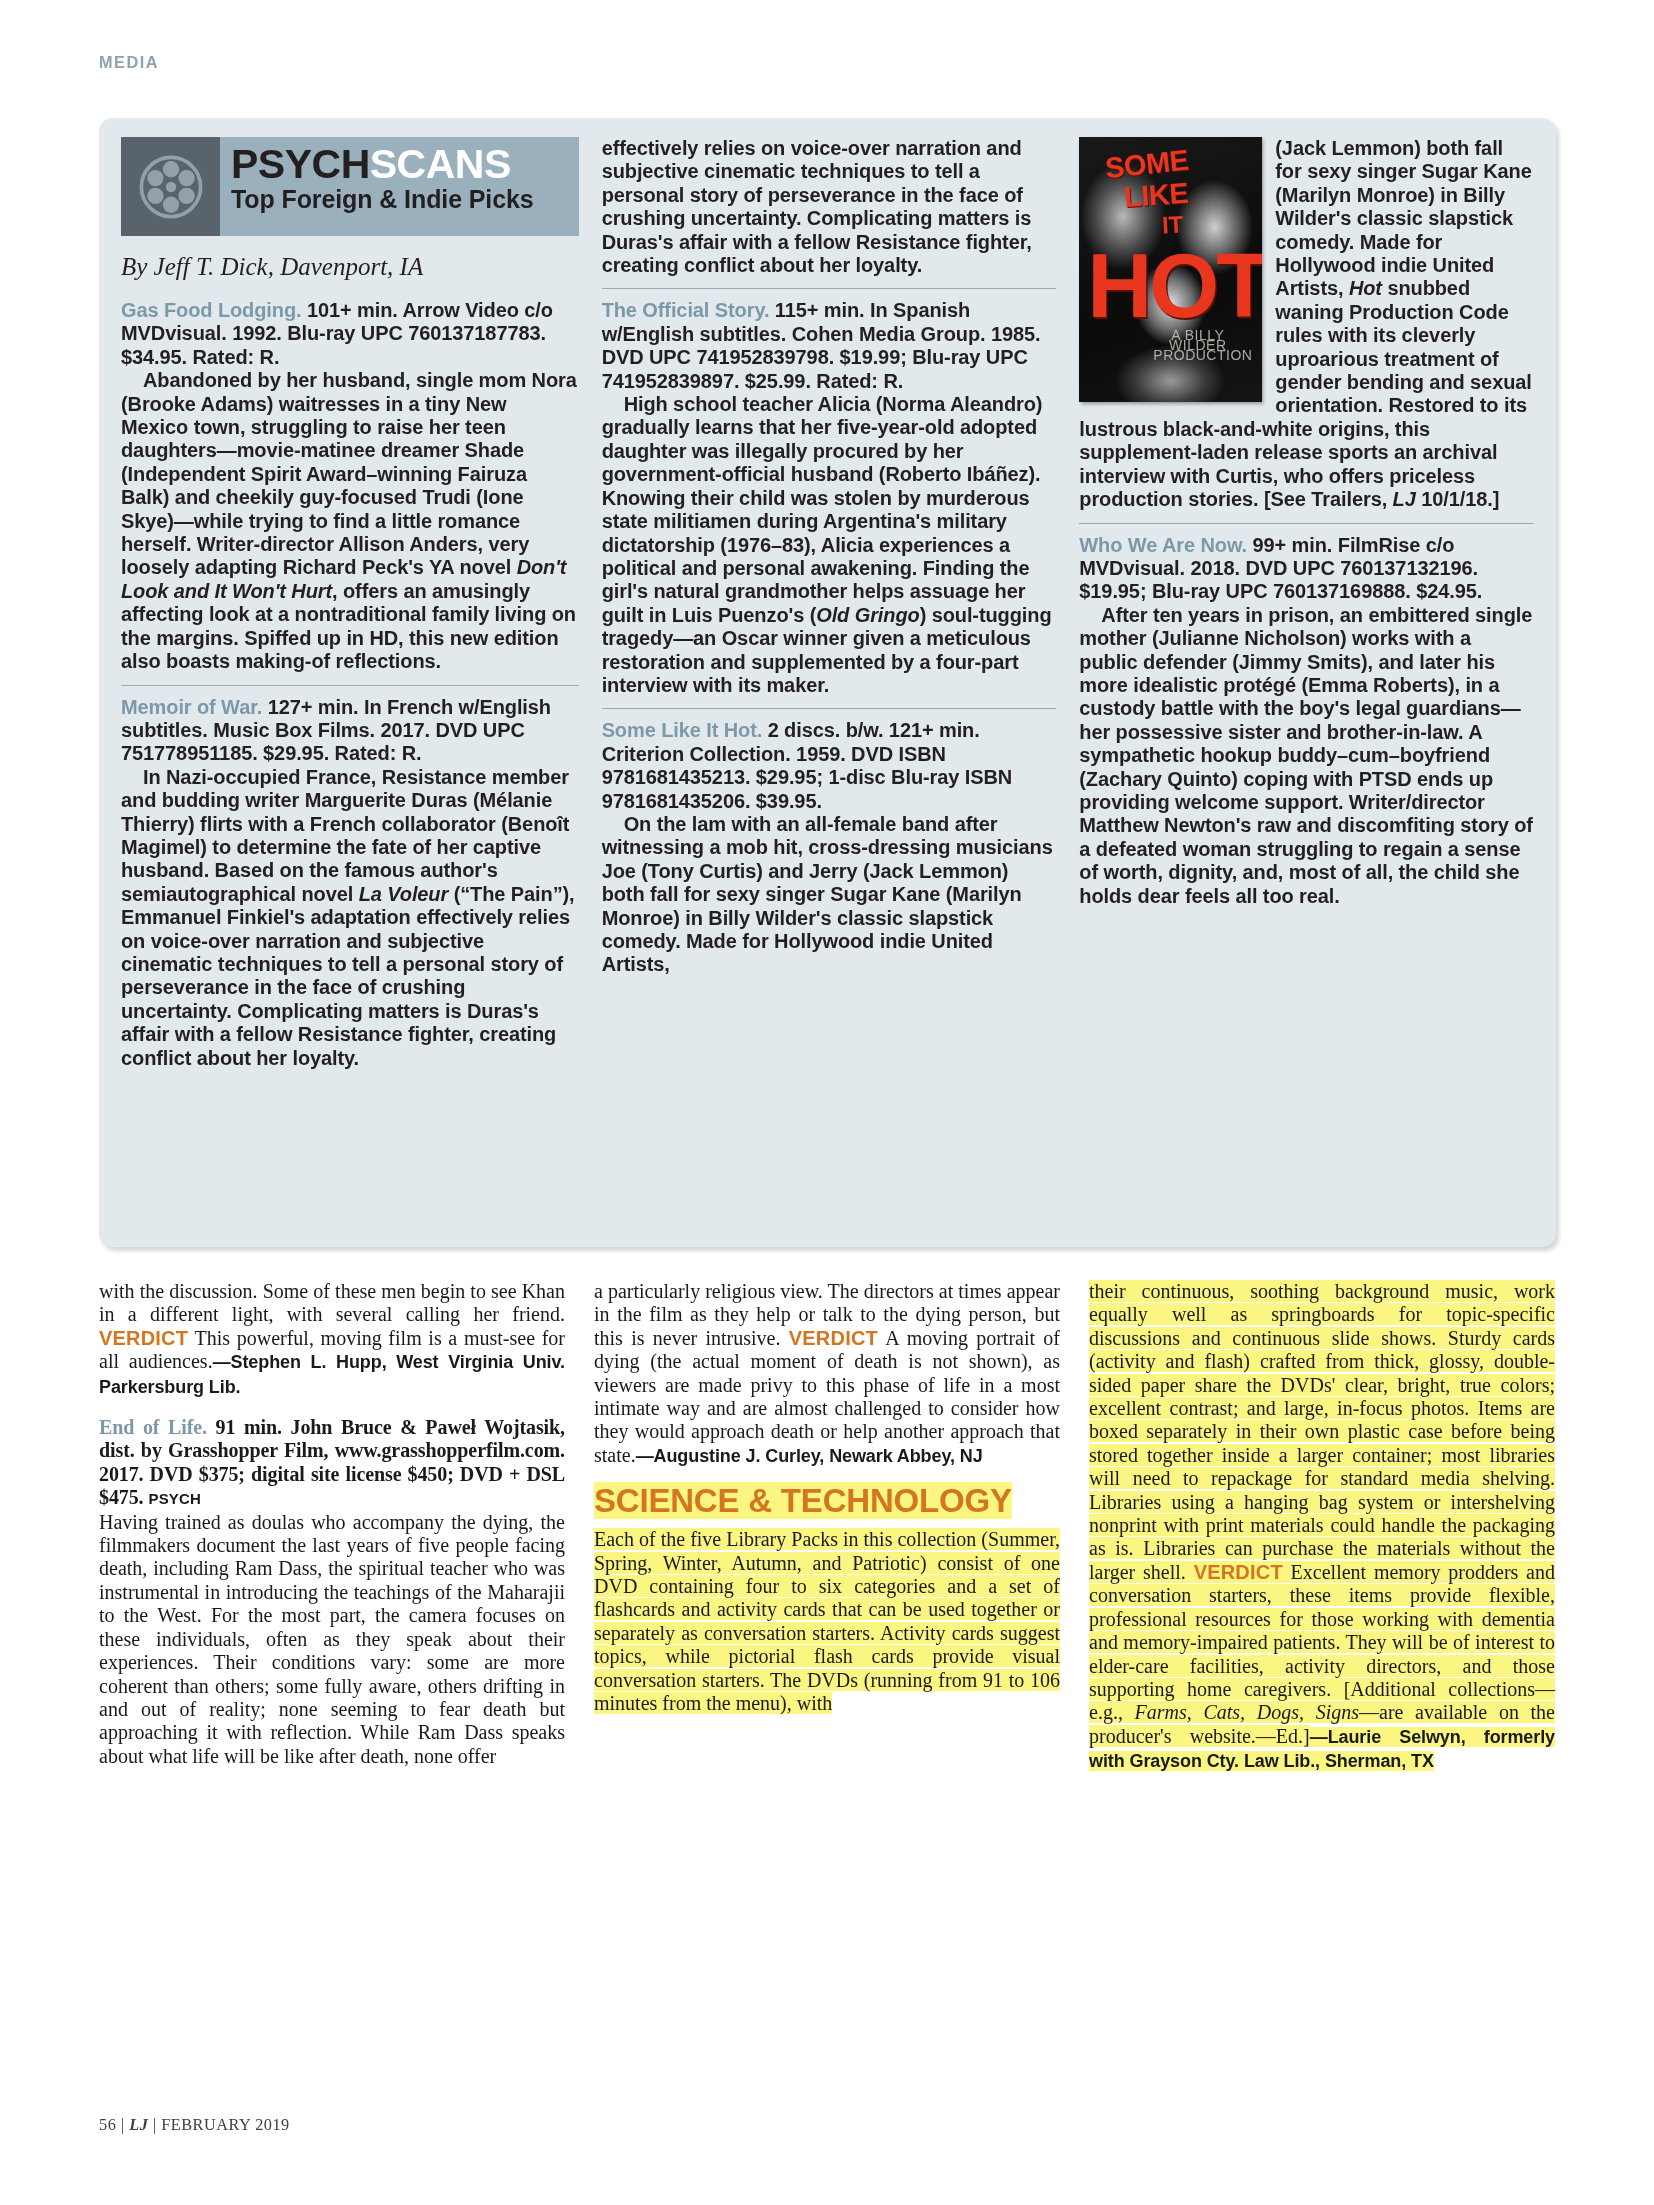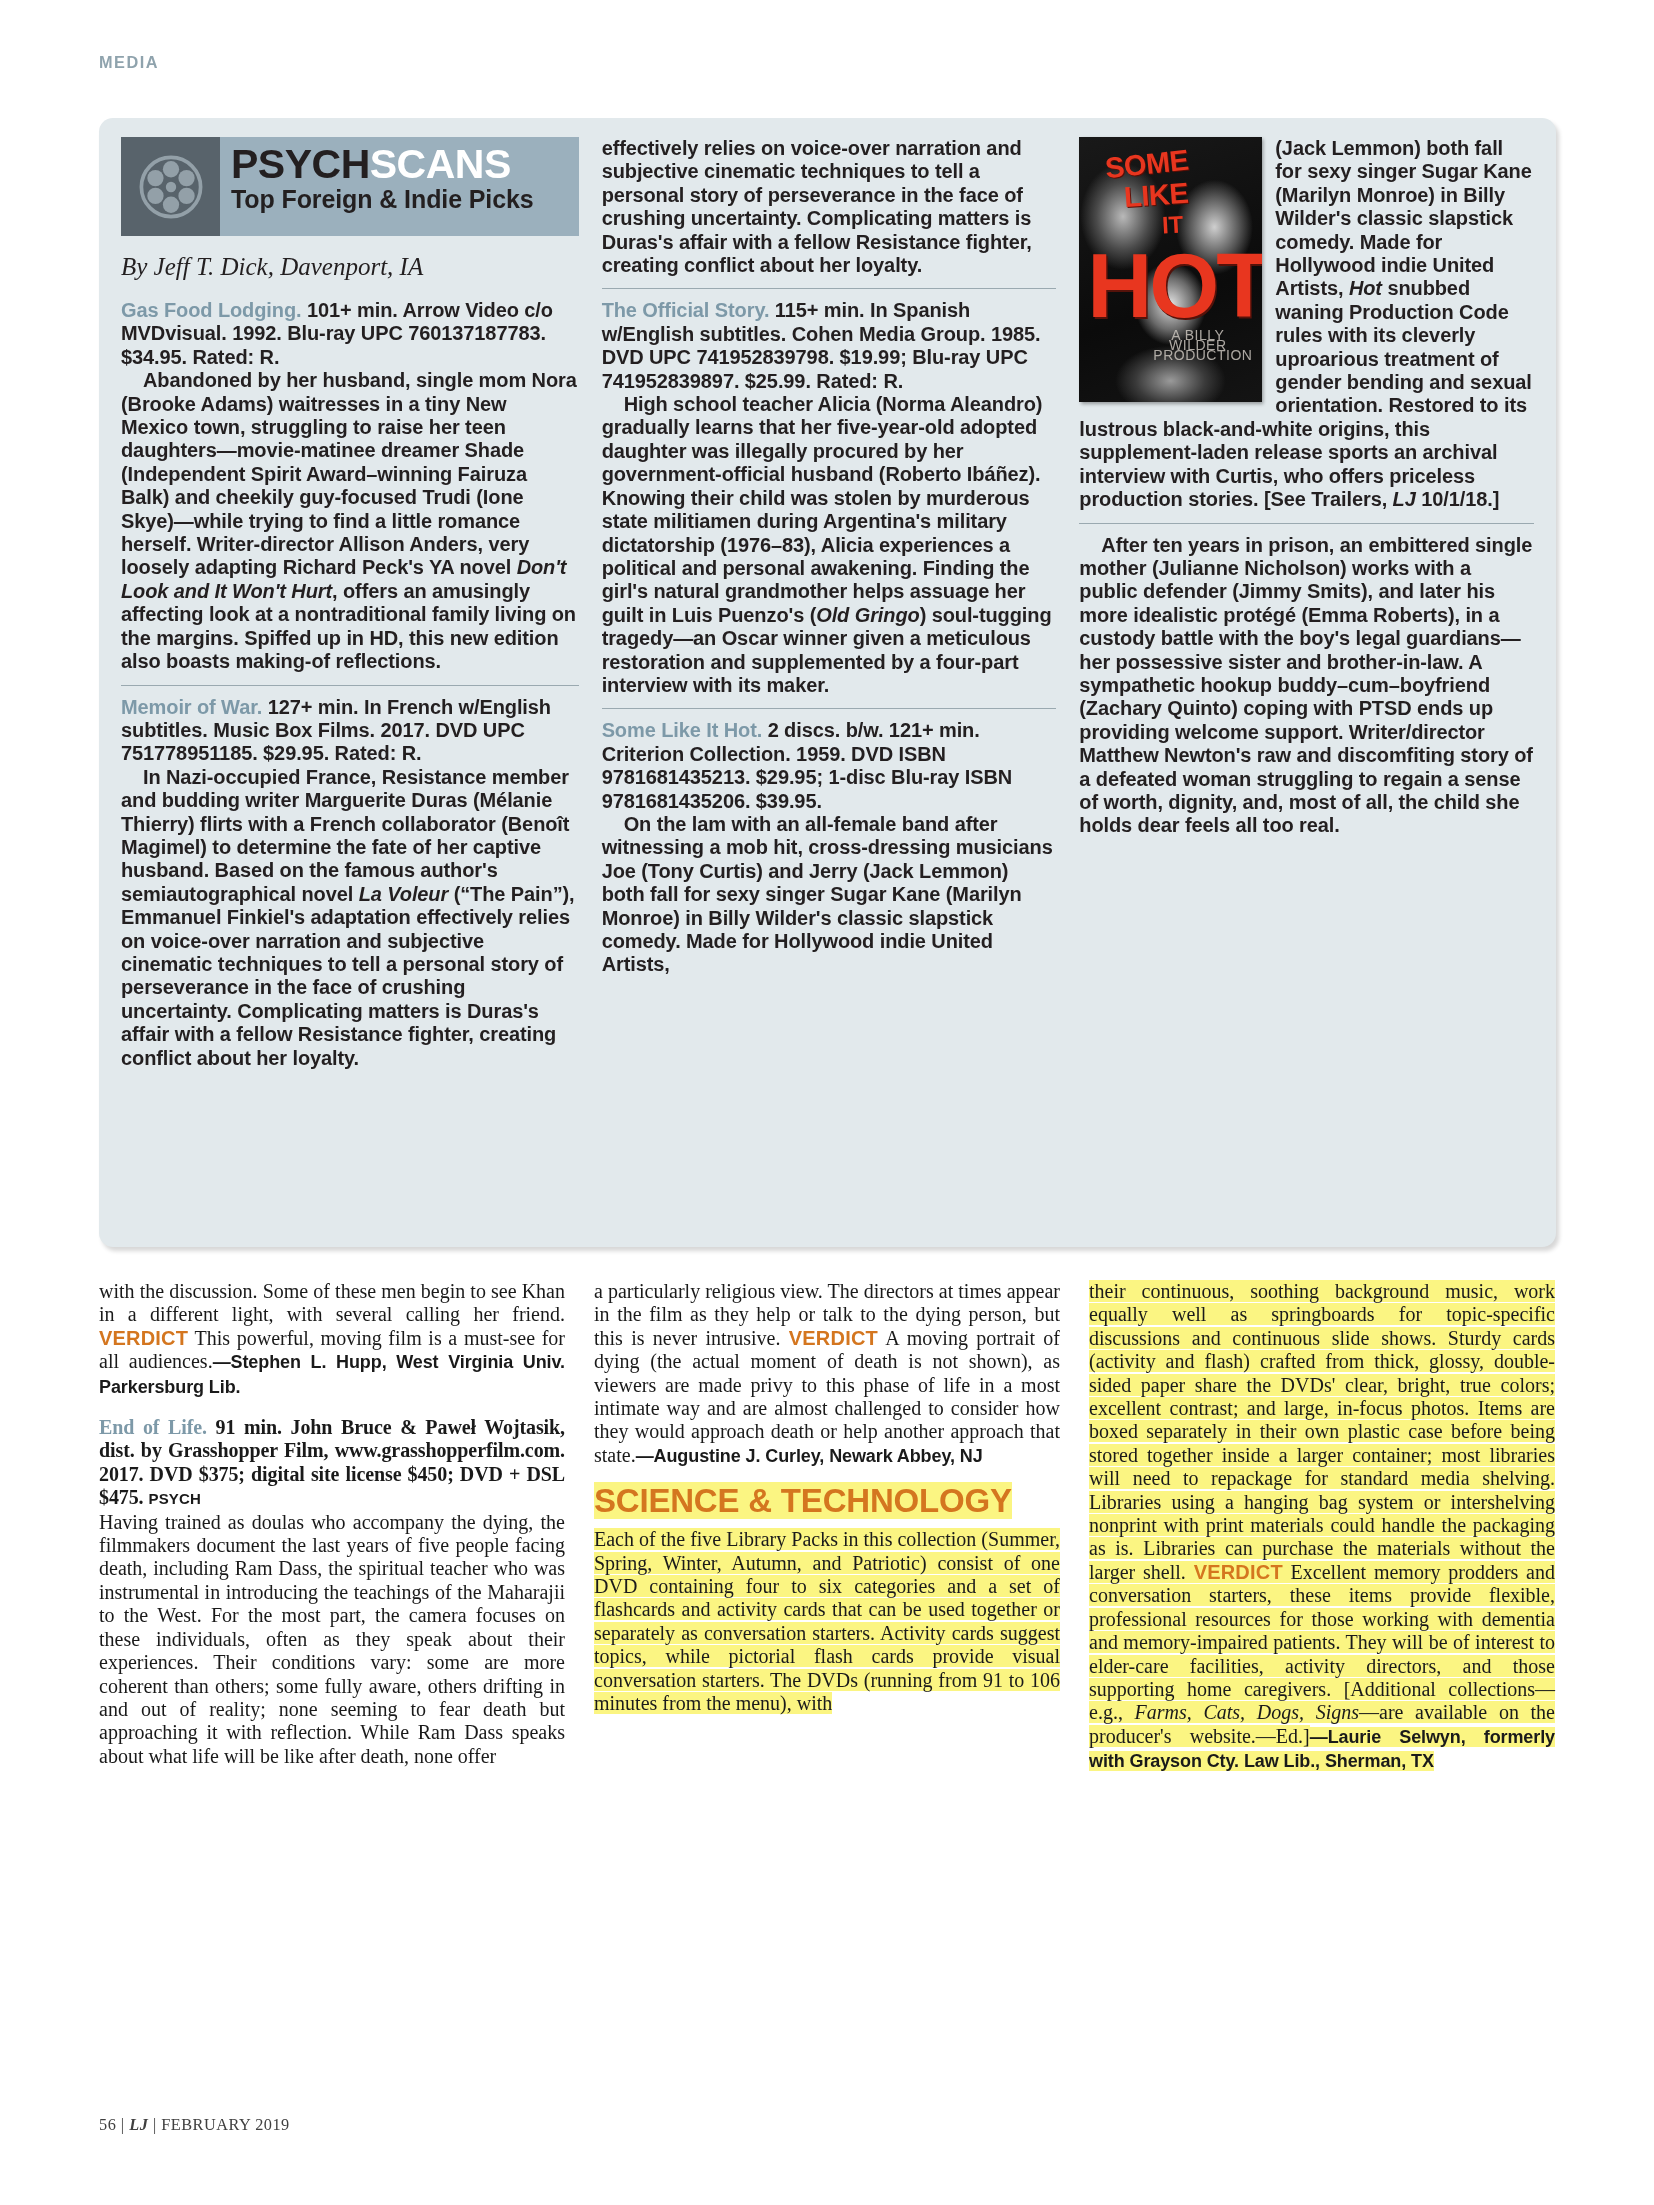--- a/index.html
+++ b/index.html
@@ -251,20 +251,21 @@
           <div class="dvd-credit">A BILLY WILDER PRODUCTION</div>
         </div>
 
         <div class="fsbody">
           <p>(Jack Lemmon) both fall for sexy singer Sugar Kane (Marilyn Monroe) in Billy Wilder's classic slapstick comedy. Made for Hollywood indie United Artists, <i>Hot</i><span> snubbed waning Production Code rules with its cleverly uproarious treatment of gender bending and sexual orientation. Restored to its lustrous black-and-white origins, this supplement-laden release sports an archival interview with Curtis, who offers priceless production stories. [See Trailers, </span><i>LJ</i><span> 10/1/18.]</span></p>
         </div>
 
         <hr class="fs-rule">
 
         <div class="fsbody">
+          <p><span class="fs-entry-title">Who We Are Now.</span><span> 99+ min. FilmRise c/o MVDvisual. 2018. DVD UPC 760137132196. $19.95; Blu-ray UPC 760137169888. $24.95.</span></p>
           <p class="indent">After ten years in prison, an embittered single mother (Julianne Nicholson) works with a public defender (Jimmy Smits), and later his more idealistic protégé (Emma Roberts), in a custody battle with the boy's legal guardians—her possessive sister and brother-in-law. A sympathetic hookup buddy–cum–boyfriend (Zachary Quinto) coping with PTSD ends up providing welcome support. Writer/director Matthew Newton's raw and discomfiting story of a defeated woman struggling to regain a sense of worth, dignity, and, most of all, the child she holds dear feels all too real.</p>
         </div>
       </div>
 
     </div>
   </div>
 
   <div class="bottom">
 
     <div class="bcol">

